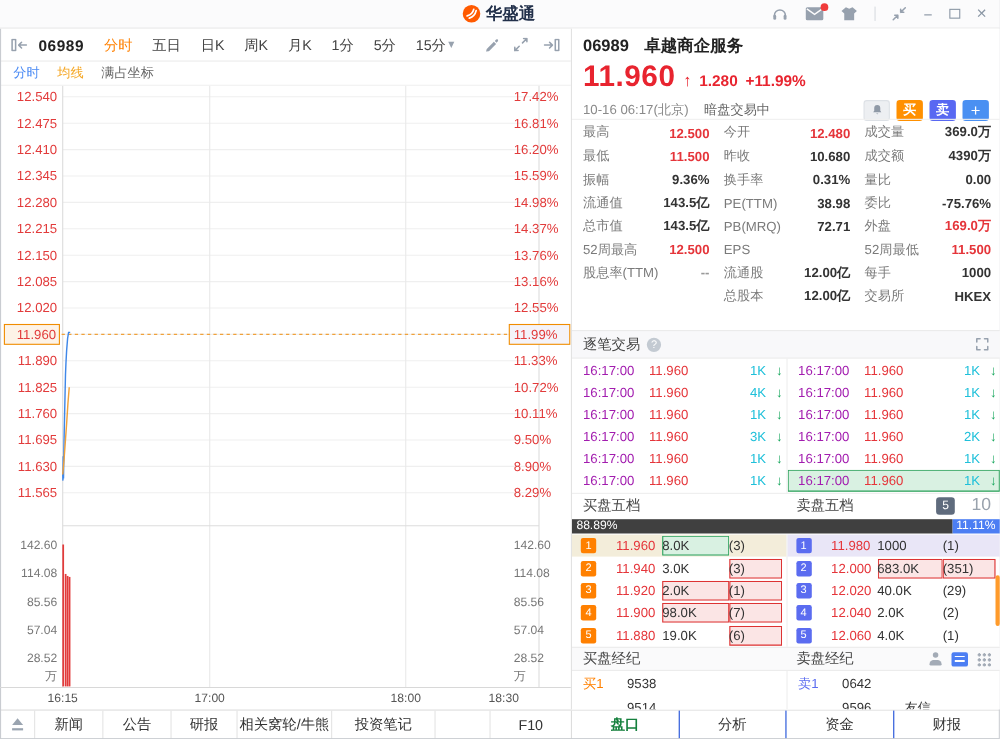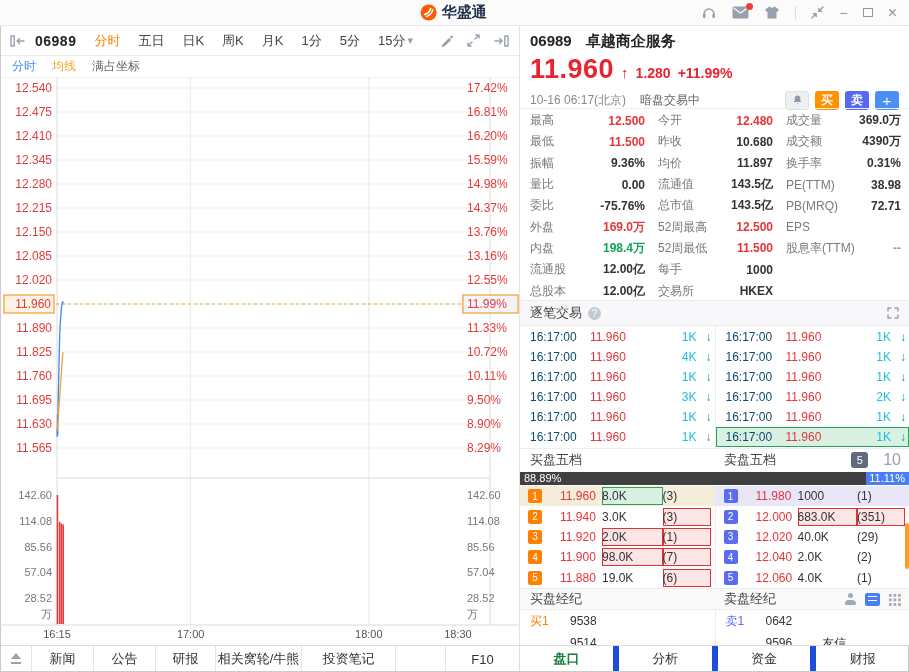--- a/index.html
+++ b/index.html
@@ -67,21 +67,21 @@
   .section-bar{height:26px;flex:0 0 26px;background:#f8f8fa;border-top:1px solid #ebebeb;
     border-bottom:1px solid #ebebeb;display:flex;align-items:center;padding:0 10px;font-size:13px;color:#444}
   .i-help{width:13px;height:13px;border-radius:50%;background:#c3cad2;color:#fff;font-size:10px;
     display:inline-flex;align-items:center;justify-content:center;margin-left:6px}
   .bar-right{margin-left:auto;display:flex;align-items:center;gap:8px}
 
   .ticks{height:122px;flex:0 0 122px;display:flex}
   .tick-col{width:50%;padding-top:1px}
   .tick-col + .tick-col{border-left:1px solid #eee}
   .tick-row{height:20px;display:flex;align-items:center;padding:0 3px 0 10px;font-size:12px}
-  .tick-time{width:60px;color:#0c4a6e}
+  .tick-time{width:60px;color:#a21caf}
   .tick-price{width:54px;color:#e5353a}
   .tick-vol{flex:1;text-align:right;color:#1fc0da}
   .tick-arrow{width:15px;text-align:right;color:#14a65a;font-weight:bold}
   .tick-hl{background:#d9f1e2;box-shadow:inset 0 0 0 1px #2aa05a}
 
   .depth-head{height:22px;flex:0 0 22px;border-top:1px solid #eee;display:flex;align-items:center;
     padding:0 8px 0 10px;font-size:13px;color:#444}
   .depth-head .ask-title{position:absolute;left:204px}
   .badge5{min-width:17px;height:16px;background:#5f6b7d;color:#fff;border-radius:3px;font-size:11px;
     display:inline-flex;align-items:center;justify-content:center;padding:0 2px}
@@ -130,21 +130,21 @@
   .bottombar{height:27px;flex:0 0 27px;border-top:1px solid #ddd;display:flex;font-size:13px;color:#333;background:#fff}
   .bottom-left{width:520px;flex:0 0 520px;display:flex;border-right:1px solid #ddd}
   .bl-cell{display:flex;align-items:center;justify-content:center;border-right:1px solid #e4e4e4;height:100%}
   .bl-spacer{flex:1;border-right:none}
   .bl-f10{border-right:none;border-left:1px solid #e4e4e4}
   .i-eject{width:14px;height:12px;position:relative;display:inline-block}
   .i-eject::before{content:"";position:absolute;left:2px;top:0;border-left:5px solid transparent;
     border-right:5px solid transparent;border-bottom:6px solid #9aa4b0}
   .i-eject::after{content:"";position:absolute;left:2px;bottom:1px;width:10px;height:2.5px;background:#9aa4b0}
   .bottom-right{flex:1;display:flex}
-  .br-cell{flex:1;display:flex;align-items:center;justify-content:center;border-left:6px solid #1d4ed8}
+  .br-cell{flex:1;display:flex;align-items:center;justify-content:center;border-left:1px solid #1d4ed8}
   .br-cell:first-child{border-left:none}
   .br-active{color:#15803d;font-weight:bold}
 </style>
 </head>
 <body>
 
 <div class="window">
 
   <div class="titlebar">
     <div class="logo">
@@ -354,24 +354,20 @@
           </div>
           <div class="qcell">
             <span class="qlabel">成交额</span>
             <span class="qvalue ">4390万</span>
           </div>
           <div class="qcell">
             <span class="qlabel">振幅</span>
             <span class="qvalue ">9.36%</span>
           </div>
           <div class="qcell">
-            <span class="qlabel">均价</span>
-            <span class="qvalue ">11.897</span>
-          </div>
-          <div class="qcell">
             <span class="qlabel">换手率</span>
             <span class="qvalue ">0.31%</span>
           </div>
           <div class="qcell">
             <span class="qlabel">量比</span>
             <span class="qvalue ">0.00</span>
           </div>
           <div class="qcell">
             <span class="qlabel">流通值</span>
             <span class="qvalue ">143.5亿</span>
@@ -396,24 +392,20 @@
             <span class="qlabel">外盘</span>
             <span class="qvalue v-red">169.0万</span>
           </div>
           <div class="qcell">
             <span class="qlabel">52周最高</span>
             <span class="qvalue v-red">12.500</span>
           </div>
           <div class="qcell">
             <span class="qlabel">EPS</span>
             <span class="qvalue "></span>
-          </div>
-          <div class="qcell">
-            <span class="qlabel">内盘</span>
-            <span class="qvalue v-green">198.4万</span>
           </div>
           <div class="qcell">
             <span class="qlabel">52周最低</span>
             <span class="qvalue v-red">11.500</span>
           </div>
           <div class="qcell">
             <span class="qlabel">股息率(TTM)</span>
             <span class="qvalue v-gray">--</span>
           </div>
           <div class="qcell">

